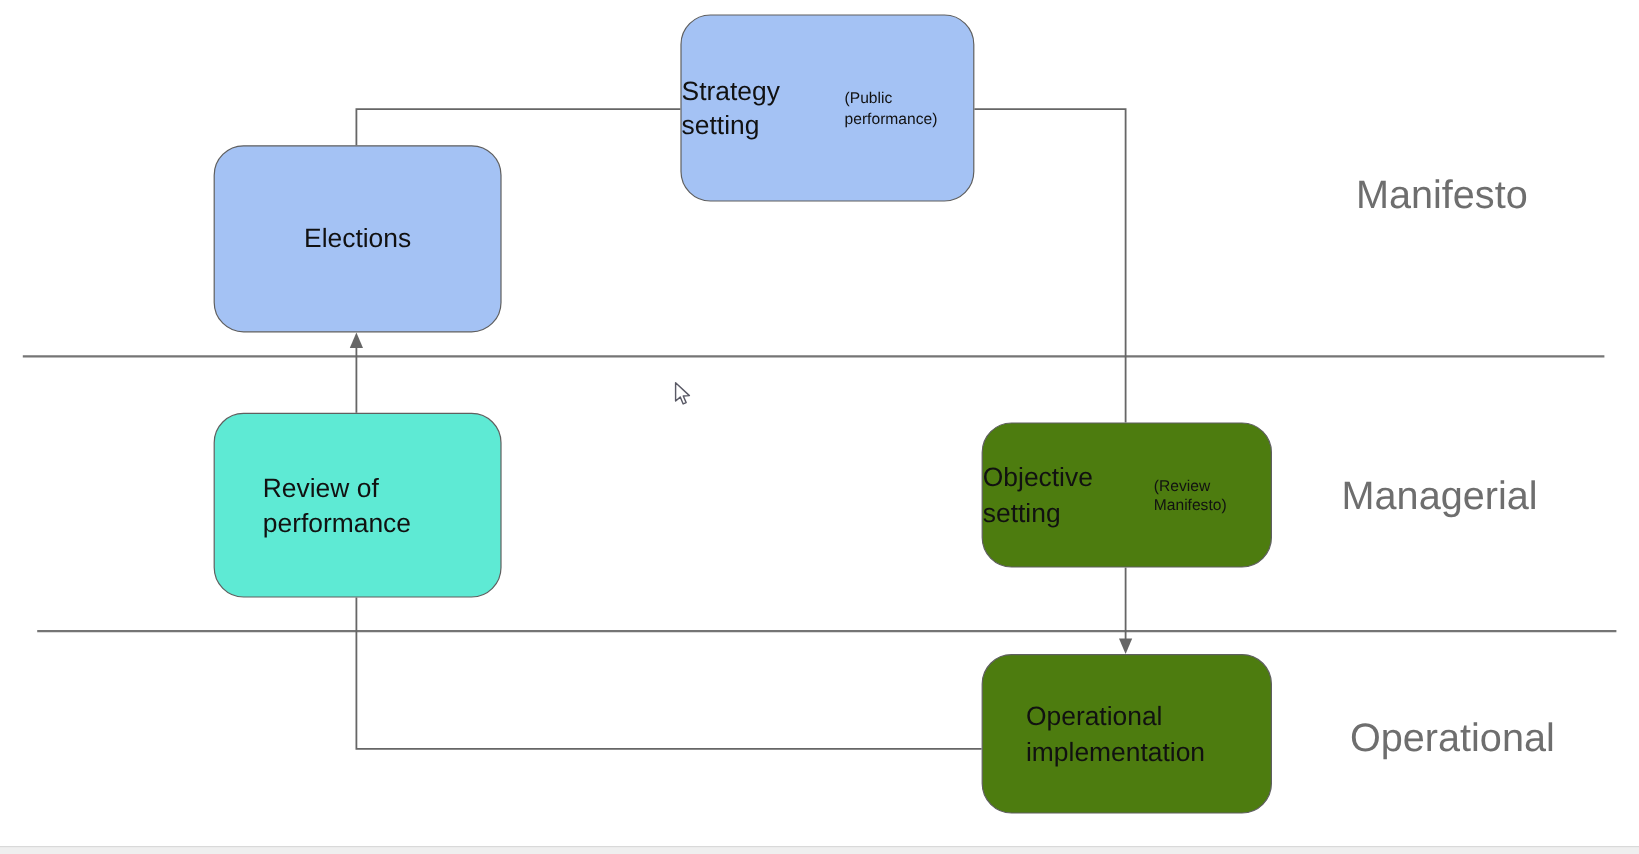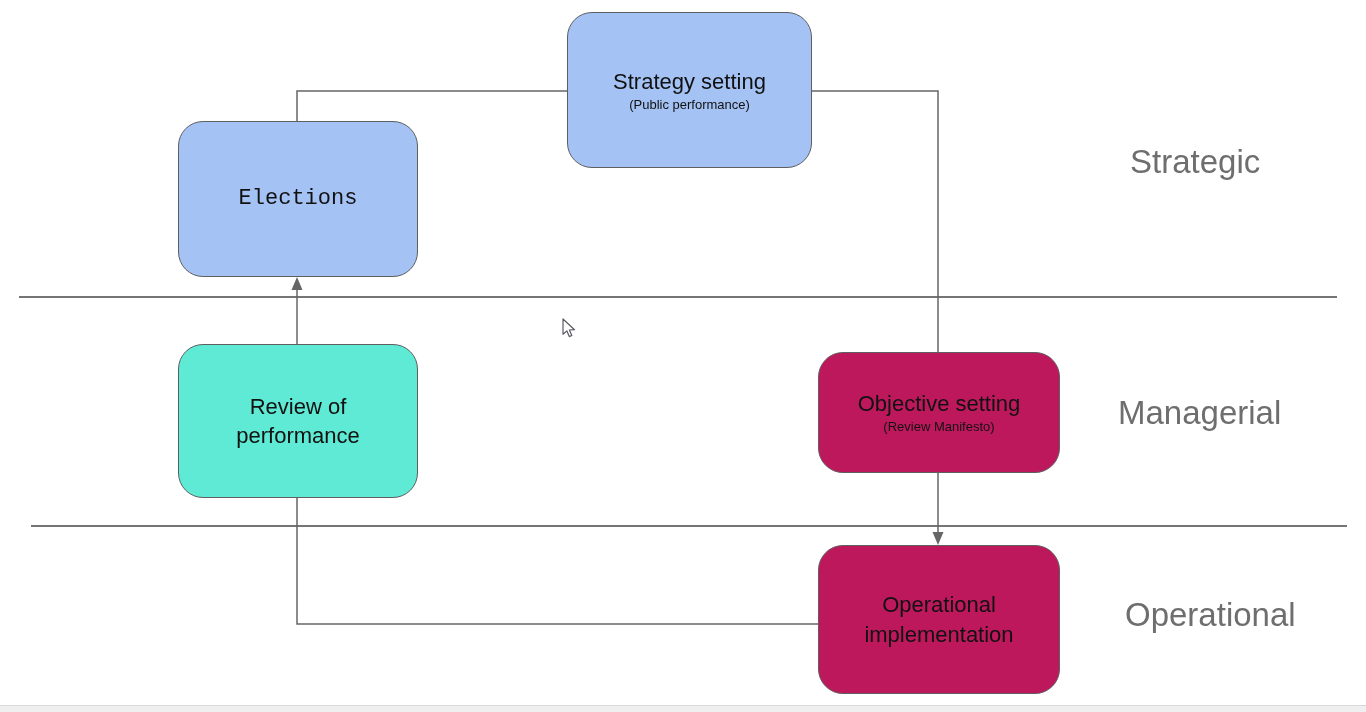--- a/index.html
+++ b/index.html
@@ -6,32 +6,31 @@
   .canvas{
     position:relative;
     width:1366px;height:712px;
     background:#ffffff;
     overflow:hidden;
     font-family:"Liberation Sans", sans-serif;
   }
   .connector-layer{position:absolute;left:0;top:0;width:1366px;height:712px;}
   .node{
     position:absolute;
-    display:flex;flex-direction:column;align-items:center;justify-content:center;
+    display:flex;flex-direction:row;align-items:center;justify-content:center;
     border:1px solid #5f5f5f;
     border-radius:25px;
     box-sizing:border-box;
-    text-align:center;
     color:#111111;
   }
   .node .label{font-size:22px;line-height:1.32;color:#111111;}
   .node .sublabel{font-size:13px;line-height:1.25;color:#111111;margin-top:1px;}
   .node-blue{background:#a4c2f4;}
   .node-steel{background:#5eead4;}
-  .node-red{background:#be185d;}
+  .node-red{background:#4d7c0f;}
   .zone-label{
     position:absolute;
     font-size:33px;
     line-height:40px;
     color:#6e6e6e;
     white-space:nowrap;
   }
   .bottom-strip{
     position:absolute;left:0;bottom:0;width:1366px;height:7px;
     background:#efefef;border-top:1px solid #d9d9d9;box-sizing:border-box;
@@ -59,38 +58,38 @@
 
     <path d="M938,473 V533" fill="none" stroke="#666666" stroke-width="1.5"></path>
     <polygon points="938,545 932.5,532 943.5,532" fill="#666666"></polygon>
   </svg>
 
   <div class="node node-blue" style="left:567px;top:12px;width:245px;height:156px;">
     <div class="label">Strategy setting</div>
     <div class="sublabel">(Public performance)</div>
   </div>
 
-  <div class="node node-blue" style="left:178px;top:121px;width:240px;height:156px;font-family:Liberation Mono, monospace;">
+  <div class="node node-blue" style="left:178px;top:121px;width:240px;height:156px;">
     <div class="label">Elections</div>
   </div>
 
   <div class="node node-steel" style="left:178px;top:344px;width:240px;height:154px;padding:0 40px;">
     <div class="label">Review of performance</div>
   </div>
 
   <div class="node node-red" style="left:818px;top:352px;width:242px;height:121px;">
     <div class="label">Objective setting</div>
     <div class="sublabel">(Review Manifesto)</div>
   </div>
 
-  <div class="node node-red" style="left:818px;top:545px;width:242px;height:149px;padding:0 36px;">
+  <div class="node node-red" style="left:818px;top:545px;width:242px;height:133px;padding:0 36px;">
     <div class="label">Operational implementation</div>
   </div>
 
-  <div class="zone-label" style="left:1130px;top:142px;">Strategic</div>
+  <div class="zone-label" style="left:1130px;top:142px;">Manifesto</div>
   <div class="zone-label" style="left:1118px;top:393px;">Managerial</div>
   <div class="zone-label" style="left:1125px;top:595px;">Operational</div>
 
   <svg class="cursor" width="16" height="22" viewBox="0 0 16 22">
     <path d="M3 1 L3 16.2 L6.9 12.9 L9.3 18.6 L11.8 17.5 L9.4 12 L14.5 11.7 Z" fill="#ffffff" stroke="#5a5a66" stroke-width="1.2" stroke-linejoin="round"></path>
   </svg>
 
   <div class="bottom-strip"></div>
 
 </div>

